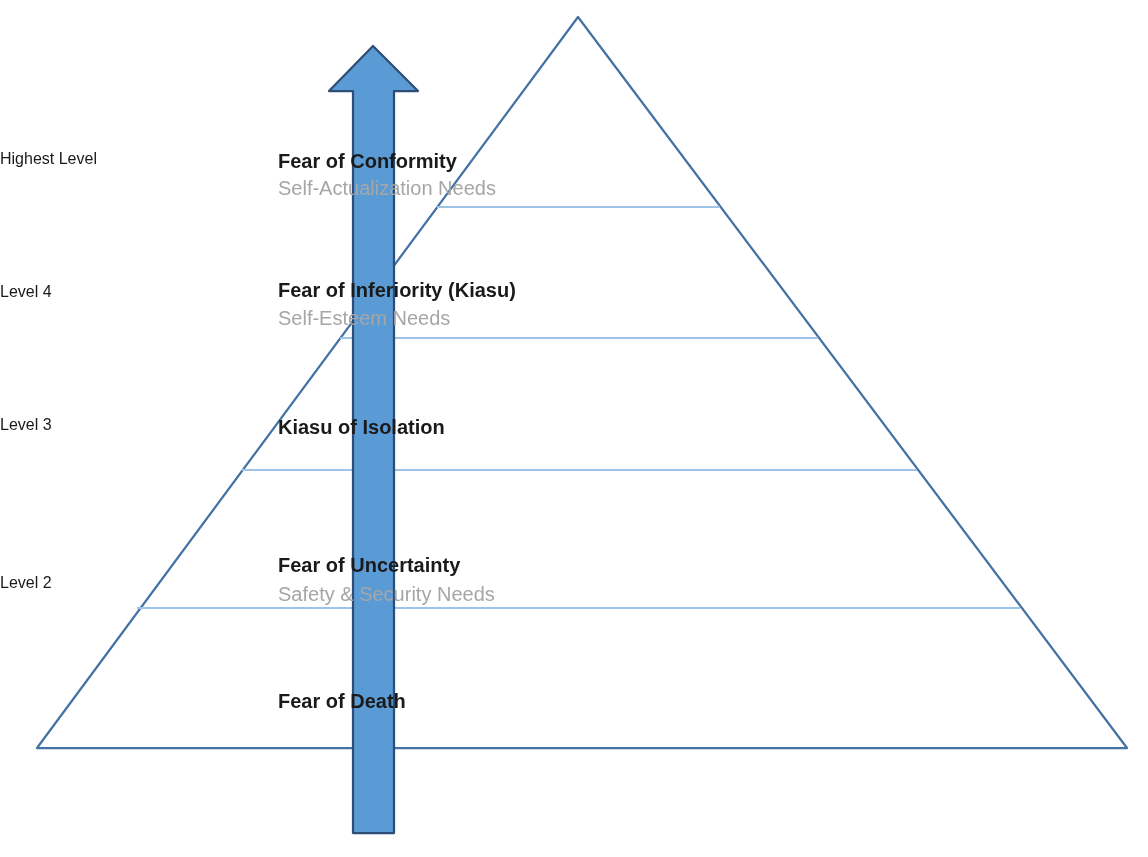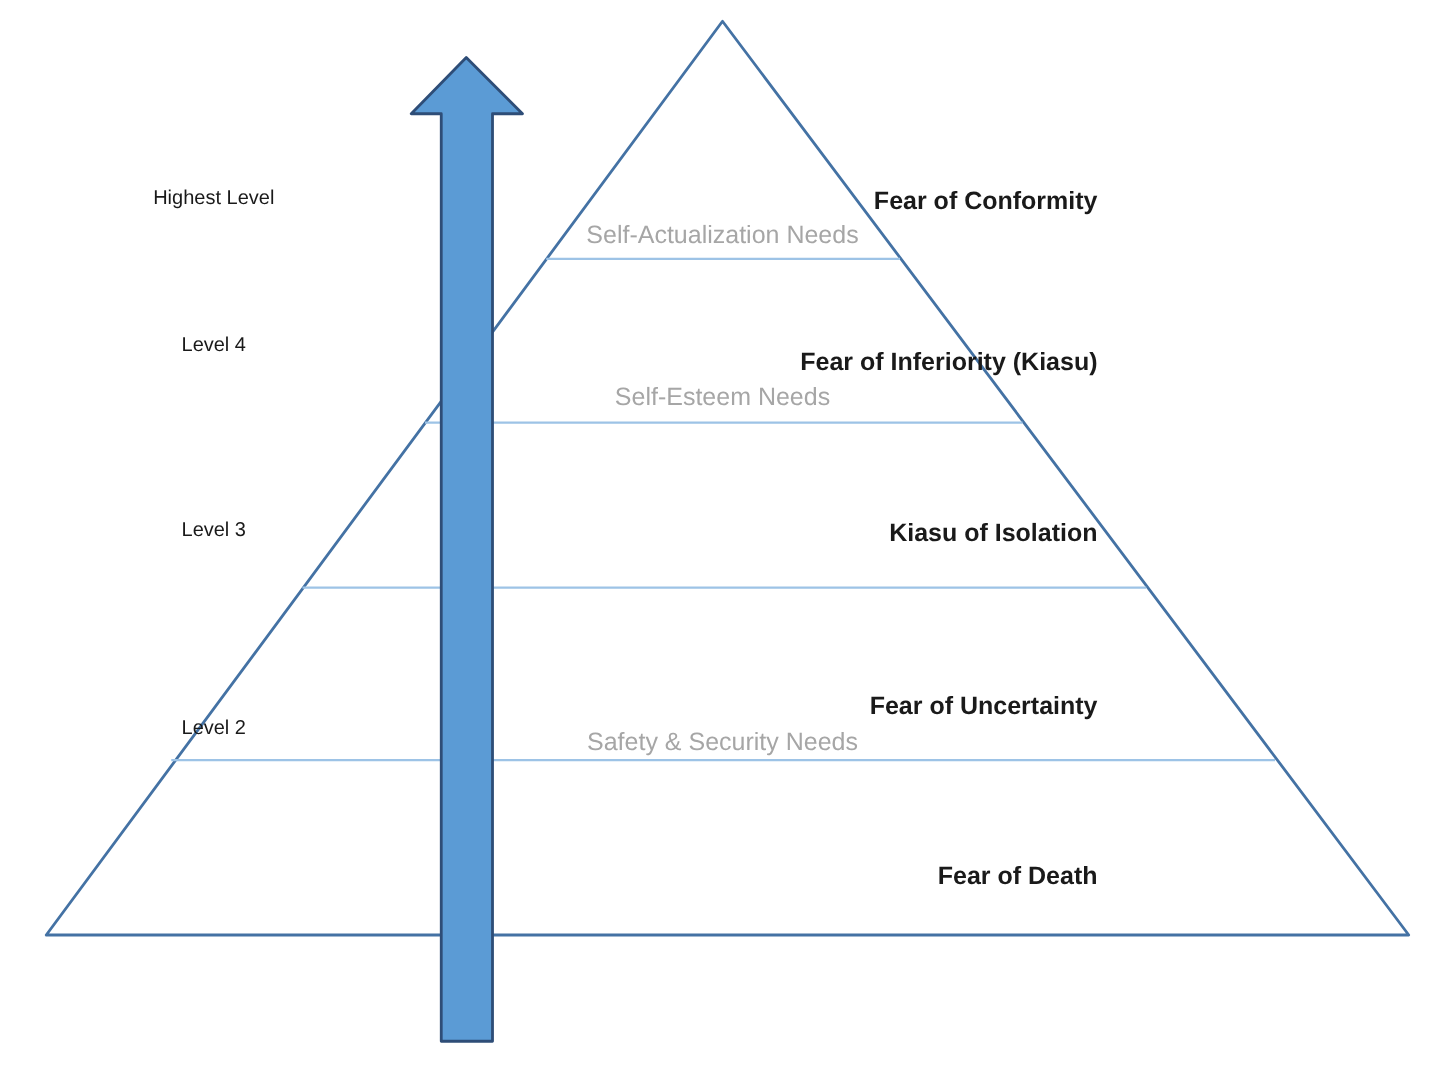--- a/index.html
+++ b/index.html
@@ -22,33 +22,32 @@
     stroke-width:1.8;
   }
   .arrow {
     fill:var(--arrow-fill,#5B9BD5);
     stroke:var(--arrow-outline,#2E4D77);
     stroke-width:2.25;
     stroke-linejoin:round;
   }
   .side-label {
     position:absolute; left:0; width:342px;
-    text-align:center;
+    text-align:left;
     font-size:16px; line-height:22px;
     color:var(--side-label-text,#1A1A1A);
   }
   .fear {
     position:absolute; left:278px; width:600px;
-    text-align:right;
+    text-align:left;
     font-size:20px; line-height:26px; font-weight:bold;
     color:var(--fear-text,#1A1A1A);
   }
   .need {
     position:absolute; left:278px; width:600px;
-    text-align:center;
     font-size:20px; line-height:26px;
     color:var(--need-text,#A6A6A6);
   }
 </style>
 </head>
 <body>
 
 <div class="stage">
 
   <svg class="diagram-svg" viewBox="0 0 1148 857">
@@ -57,21 +56,21 @@
     <line class="divider" x1="340" y1="338" x2="818" y2="338"></line>
     <line class="divider" x1="242" y1="470" x2="917" y2="470"></line>
     <line class="divider" x1="137" y1="608" x2="1020" y2="608"></line>
     <polygon class="arrow" points="373,46 329,91 353,91 353,833 394,833 394,91 418,91"></polygon>
   </svg>
 
   <div class="side-label" style="top:148px">Highest Level</div>
   <div class="fear" style="top:148px">Fear of Conformity</div>
   <div class="need" style="top:175px">Self-Actualization Needs</div>
 
-  <div class="side-label" style="top:266px">Level 4</div>
+  <div class="side-label" style="top:281px">Level 4</div>
   <div class="fear" style="top:277px">Fear of Inferiority (Kiasu)</div>
   <div class="need" style="top:305px">Self-Esteem Needs</div>
 
   <div class="side-label" style="top:414px">Level 3</div>
   <div class="fear" style="top:414px">Kiasu of Isolation</div>
 
   <div class="side-label" style="top:572px">Level 2</div>
   <div class="fear" style="top:552px">Fear of Uncertainty</div>
   <div class="need" style="top:581px">Safety &amp; Security Needs</div>
 

